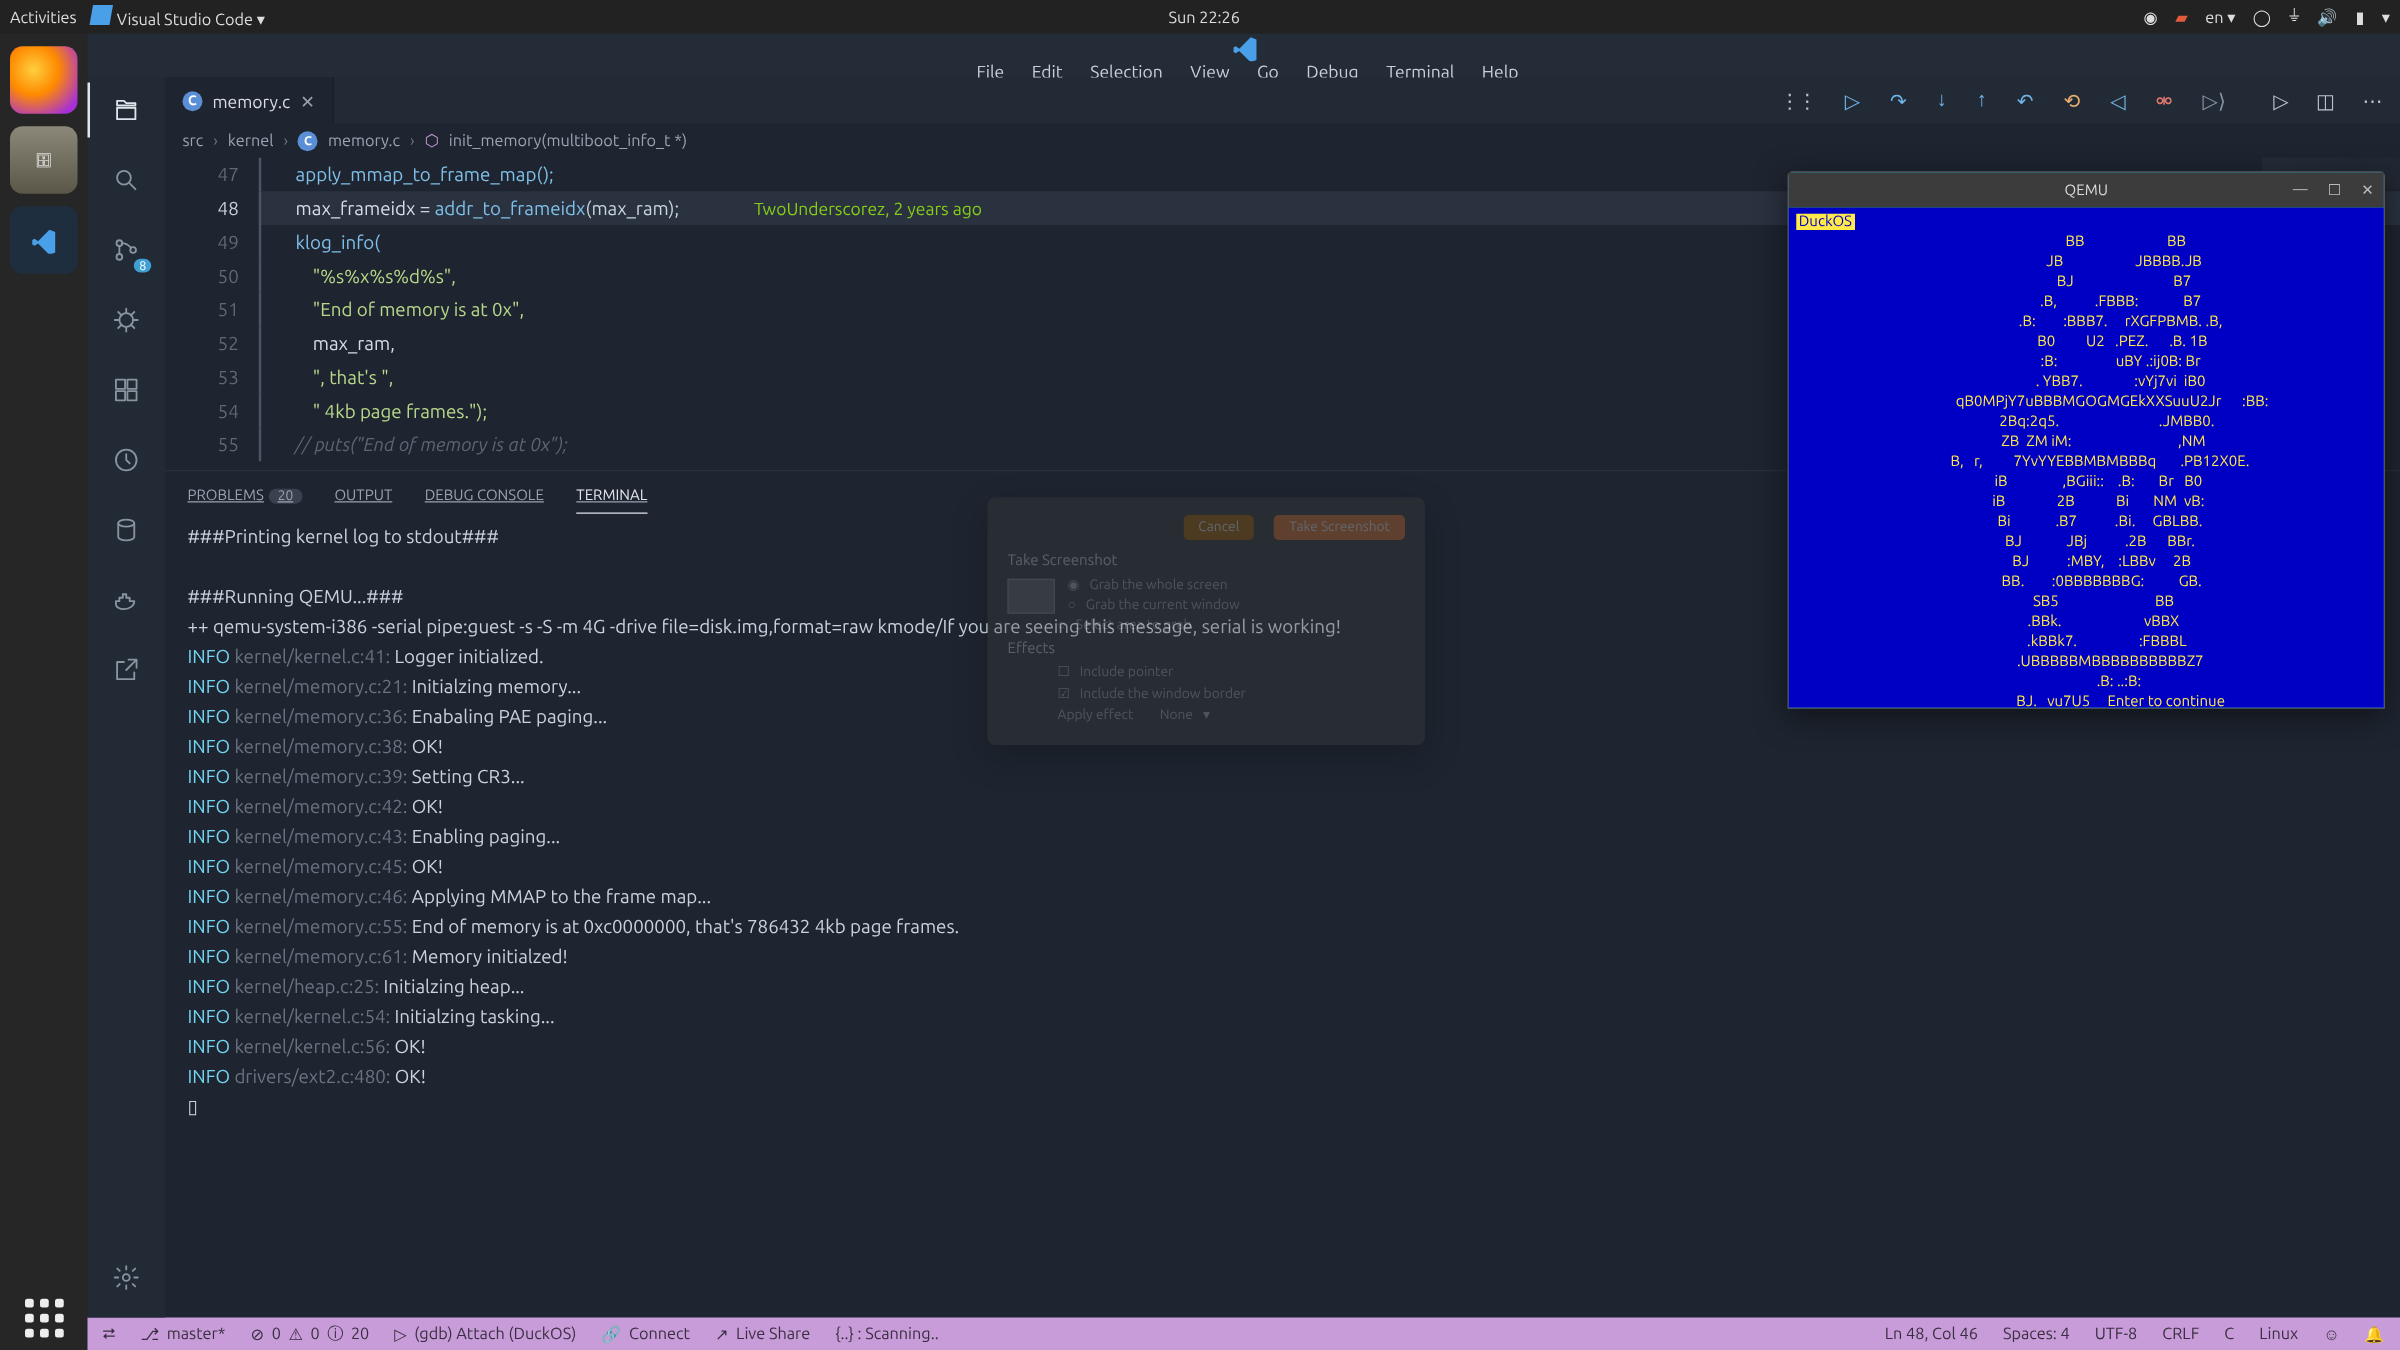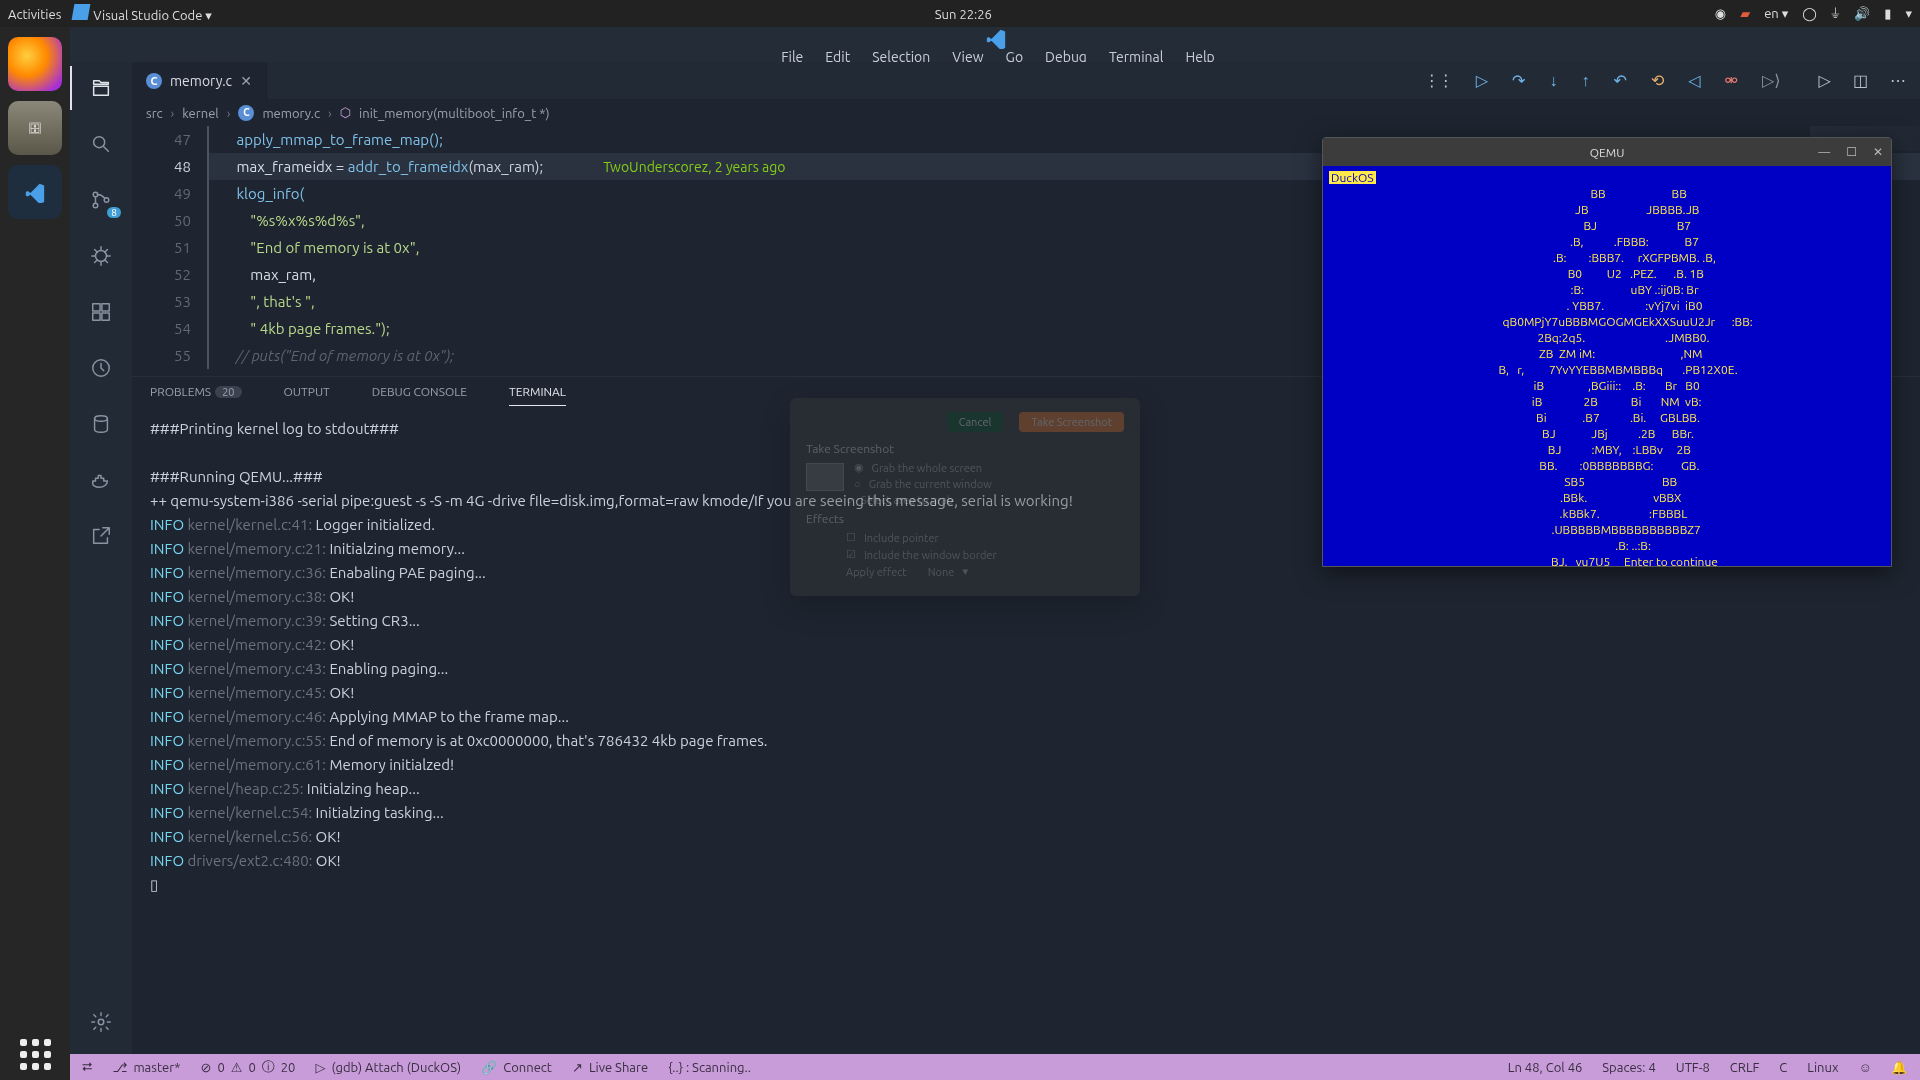--- a/index.html
+++ b/index.html
@@ -61,48 +61,48 @@
 .code .border { border-left:2px solid #4b5463; padding-left:0; }
 .tok-fn { color:#7fc0e8; }
 .tok-op { color:#c9d2de; }
 .tok-str { color:#b8d88a; }
 .tok-cm { color:#5c6572; font-style:italic; }
 .tok-var { color:#d6dde7; }
 .blame { color:#84cc16; margin-left:60px; font-size:14px; }
 .minimap { position:absolute; right:0; top:0; width:110px; height:25px; background:linear-gradient(90deg,#2a3240,#222a35); opacity:.6; }
 
 .panel { flex:1; background:#1e2530; display:flex; flex-direction:column; border-top:1px solid #28303c; min-height:0; }
-.panel-tabs { height:34px; display:flex; align-items:flex-start; gap:42px; padding:0 18px; font-size:12px; color:#9aa2af; }
+.panel-tabs { height:34px; display:flex; align-items:flex-end; gap:26px; padding:0 18px; font-size:12px; color:#9aa2af;text-decoration:underline; }
 .panel-tabs .ptab { position:relative; padding:8px 0; }
 .panel-tabs .ptab.active { color:#e2e6ed; }
 .panel-tabs .ptab.active::after { content:''; position:absolute; left:0; right:0; bottom:0; height:1px; background:#e2e6ed; }
 .panel-tabs .count { background:#3a4250; border-radius:8px; padding:0 7px; margin-left:4px; font-size:11px; }
 .terminal { flex:1; overflow-y:auto; padding:6px 18px 10px; font-size:15px; line-height:24px; color:#c9d2de; }
 .terminal .hdr { color:#c9d2de; }
 .terminal .info { color:#74d5f0; }
 .terminal .path { color:#6a7380; }
 .terminal .msg { color:#c9d2de; }
 
 
 .status { height:26px; background:#c79cd8; color:#3a2e42; display:flex; align-items:center; font-size:13px; padding:0 12px; gap:20px; }
 .status .grp { display:flex; align-items:center; gap:6px; }
 .status .spacer { flex:1; }
 
 
-.qemu { position:absolute; width:570px; top:137px; right:28px; background:#0ea5e9; border:1px solid #555; border-radius:4px 4px 0 0; box-shadow:0 6px 24px rgba(0,0,0,.5); }
+.qemu { position:absolute; width:478px; top:137px; right:12px; background:#0ea5e9; border:1px solid #555; border-radius:4px 4px 0 0; box-shadow:0 6px 24px rgba(0,0,0,.5); }
 .qemu-title { height:28px; background:#3c3c3c; color:#ddd; display:flex; align-items:center; justify-content:center; font-size:12px; position:relative; }
 .qemu-title .ctl { position:absolute; right:8px; display:flex; gap:16px; color:#bbb; }
 .qemu-screen { background:#0000c4; height:400px; padding:4px 6px; font-size:12px; line-height:16px; color:#ffe94a; overflow:hidden; }
 .qemu-screen .tag { background:#ffe94a; color:#0000c4; padding:0 2px; }
 .qemu-ln { white-space:pre;text-align:center; }
 
 
 .shot-dialog { position:absolute; left:790px; top:398px; width:350px; background:#3b3b3b; border-radius:6px; padding:14px 16px; color:#bbb; font-size:12px; opacity:.35; box-shadow:0 10px 30px rgba(0,0,0,.6); }
 .shot-dialog .row { display:flex; justify-content:flex-end; gap:16px; margin-bottom:10px; }
-.shot-dialog .btn { background:#14532d; padding:4px 12px; border-radius:4px; color:#ddd; font-size:11px; }
+.shot-dialog .btn { background:#a16207; padding:4px 12px; border-radius:4px; color:#ddd; font-size:11px; }
 .shot-dialog .btn.primary { background:#d9722f; }
 .shot-dialog h4 { font-size:12px; color:#ccc; margin:6px 0; font-weight:normal; }
 .shot-dialog .opt { display:flex; align-items:center; gap:8px; margin:4px 0 4px 40px; font-size:11px; color:#aaa; }
 .shot-dialog .thumb { width:38px; height:28px; background:#666; border:1px solid #888; float:left; margin:2px 10px 0 0; }
 svg { width:22px; height:22px; fill:none; stroke:currentColor; stroke-width:1.6; stroke-linecap:round; stroke-linejoin:round; }
 </style>
 </head>
 <body>
 
 <div class="topbar">

